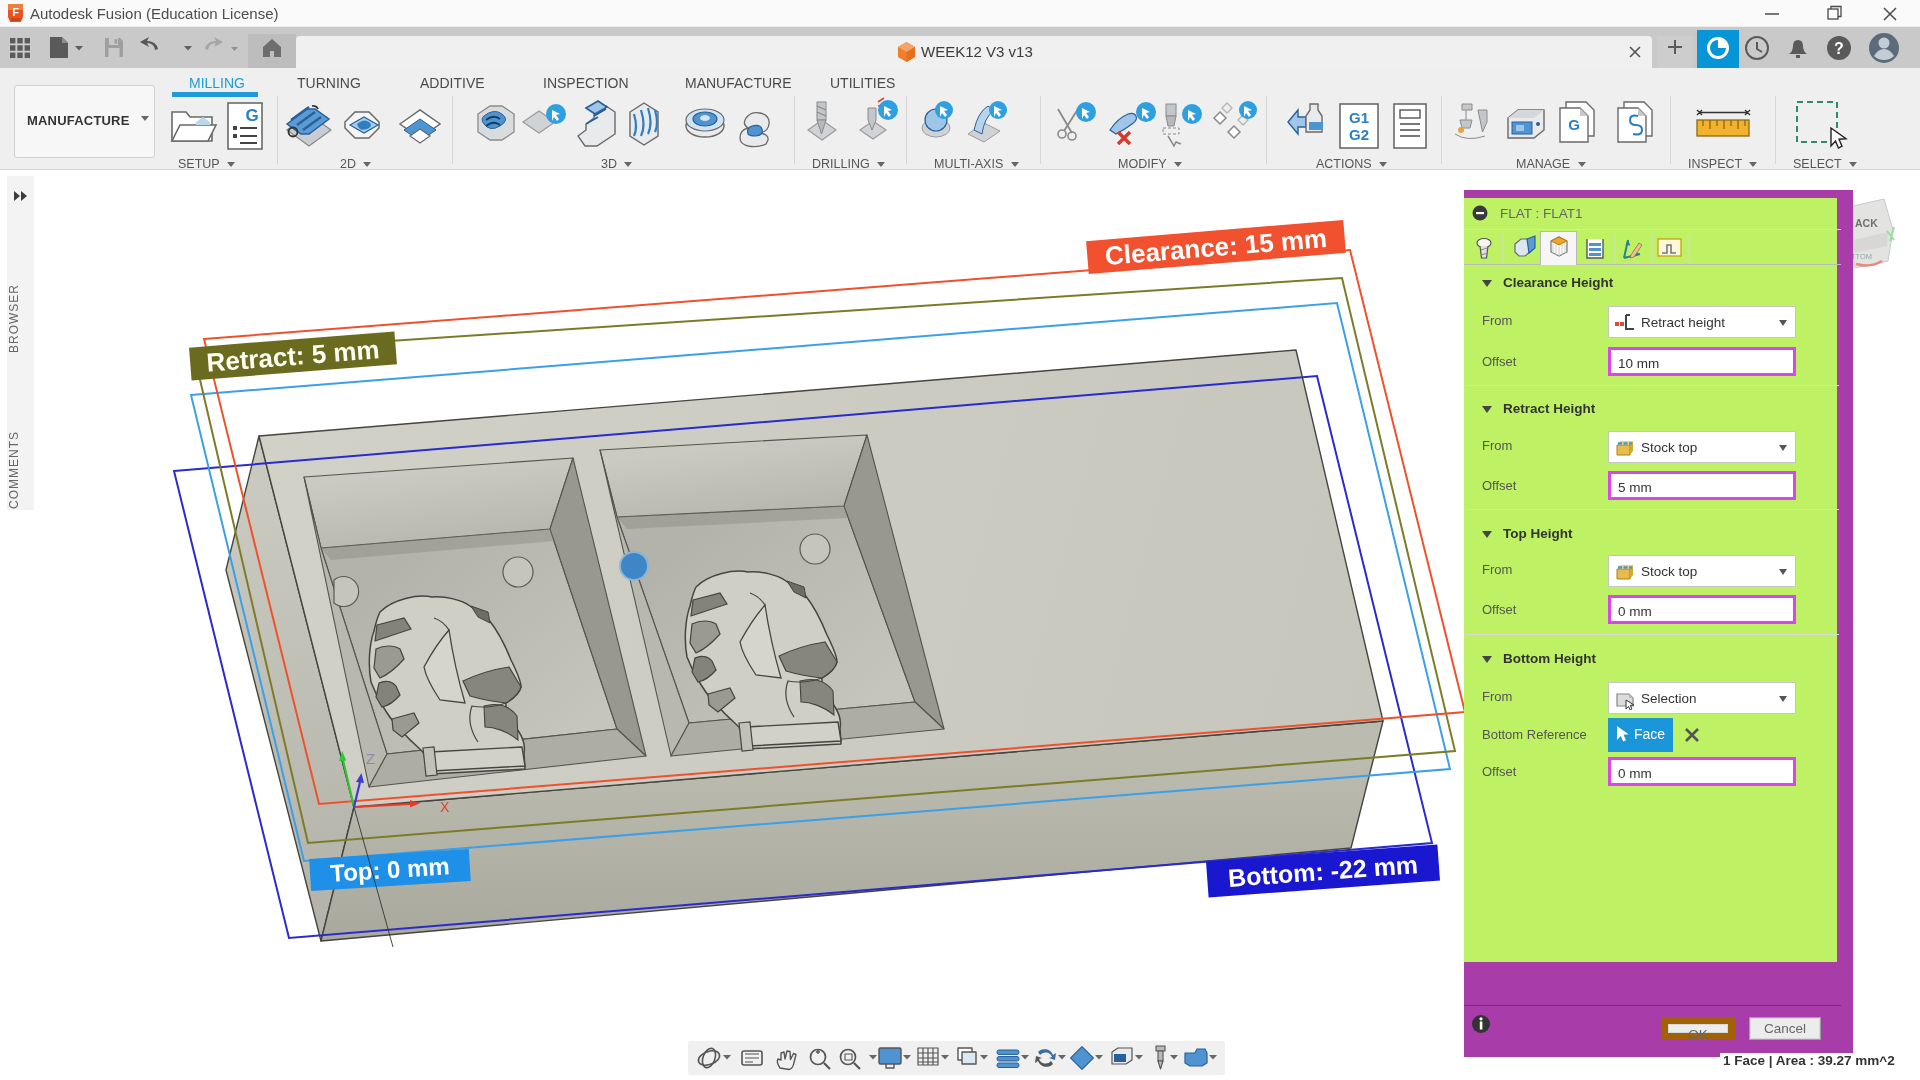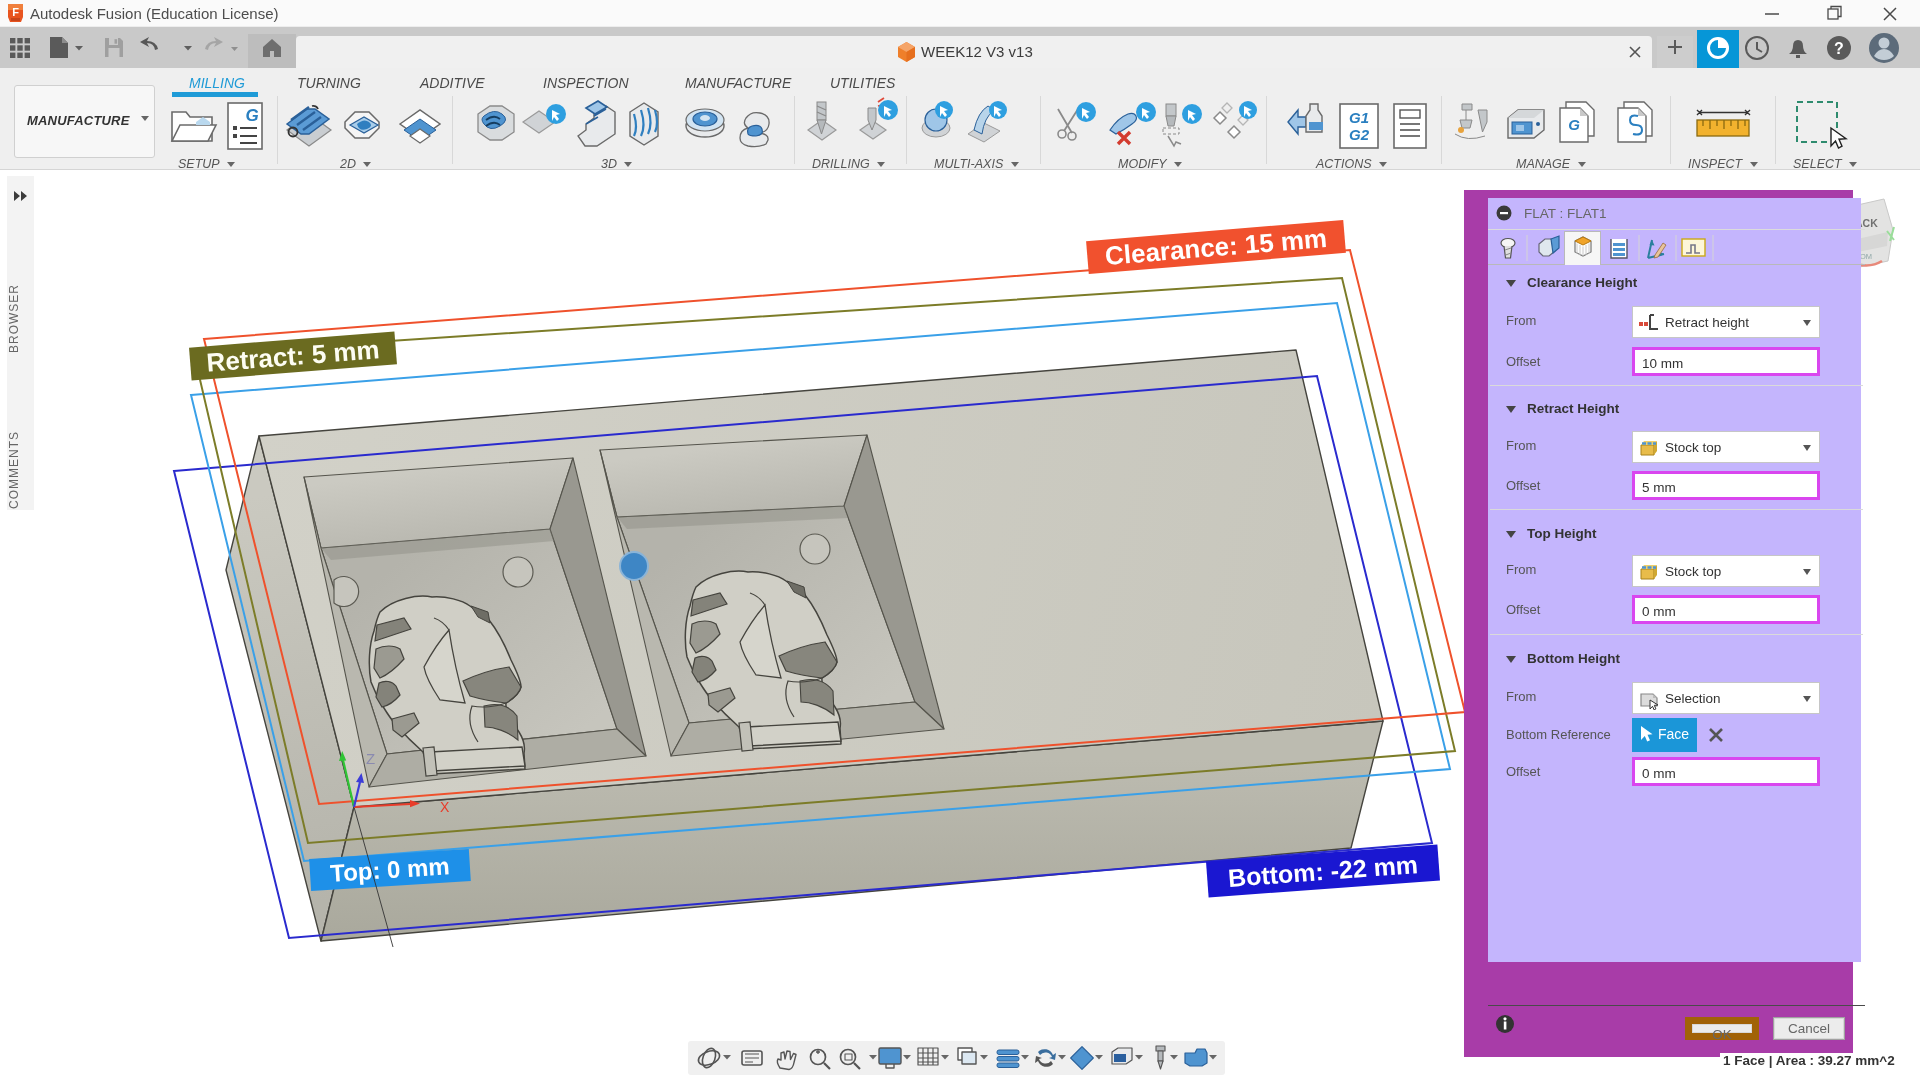--- a/index.html
+++ b/index.html
@@ -7,35 +7,35 @@
   #app { position:relative; width:1920px; height:1080px; background:#fff; }
   .abs { position:absolute; }
   
   #titlebar { position:absolute; left:0; top:0; width:1920px; height:27px; background:#fafafa; border-bottom:1px solid #ededed;}
   #titlebar .ttext { position:absolute; left:30px; top:5px; font-size:15px; color:#4d4d4d; }
   
   #toolbar { position:absolute; left:0; top:27px; width:1920px; height:41px; background:#c9c9c9; }
   #doctab { position:absolute; left:296px; top:9px; width:1356px; height:32px; background:#f0f0f0; border-radius:4px 4px 0 0; }
   #doctab .dtext { position:absolute; left:625px; top:7px; font-size:15px; color:#3c3c3c;}
   
-  #ribbon { position:absolute; left:0; top:68px; width:1920px; height:102px; background:#efefef; border-bottom:1px solid #d5d5d5;font-style:italic; }
+  #ribbon { position:absolute; left:0; top:68px; width:1920px; height:102px; background:#efefef; border-bottom:1px solid #d5d5d5; }
   .rtab { position:absolute; top:7px; font-size:14px; color:#4a4a4a; }
   .rtab.active { color:#1f9bd7; }
   .runder { position:absolute; left:172px; top:24px; width:86px; height:5px; background:#1f9bd7; }
   .glabel { position:absolute; top:89px; font-size:12.5px; color:#555; white-space:nowrap; }
   .gsep { position:absolute; top:28px; width:1px; height:68px; background:#d8d8d8; }
   #manuf { position:absolute; left:14px; top:17px; width:141px; height:73px; background:#f7f7f7; border:1px solid #d0d0d0; border-radius:3px; }
   #manuf span { position:absolute; left:12px; top:27px; font-size:13px; font-weight:bold; color:#333; letter-spacing:0.2px;}
   .caret { display:inline-block; width:0; height:0; border-left:4px solid transparent; border-right:4px solid transparent; border-top:5px solid #666; vertical-align:middle; margin-left:4px;}
   
   #leftstrip { position:absolute; left:7px; top:176px; width:27px; height:334px; background:#f3f3f3; }
   .vtext { position:absolute; left:0; width:27px; text-align:center; font-size:12px; color:#666; writing-mode:vertical-rl; transform:rotate(180deg); letter-spacing:1px;}
   
   #dialog { position:absolute; left:1464px; top:190px; width:389px; height:867px; background:#a83ca8; }
-  #dialog-in { position:absolute; left:24px; top:8px; width:373px; height:764px; background:#c4b5fd; }
+  #dialog-in { position:absolute; left:0; top:8px; width:373px; height:764px; background:#bef264; }
   .dlgrow { position:absolute; font-size:13px; color:#555; }
   .dhead { position:absolute; font-size:13.5px; font-weight:bold; color:#333; }
   .dtri { display:inline-block; width:0; height:0; border-left:5px solid transparent; border-right:5px solid transparent; border-top:7px solid #444; margin-right:11px; vertical-align:middle;}
   .combo { position:absolute; left:144px; width:188px; height:32px; background:#fff; border:1px solid #c6c6c6; }
   .combo .ctext { position:absolute; left:32px; top:8px; font-size:13.5px; color:#333; }
   .combo .ccaret { position:absolute; right:8px; top:13px; width:0; height:0; border-left:4.5px solid transparent; border-right:4.5px solid transparent; border-top:6px solid #555; }
   .tinput { position:absolute; left:144px; width:188px; height:29px; background:#fff; border:3px solid #d946ef; }
   .tinput span { position:absolute; left:7px; top:6px; font-size:13.5px; color:#333; }
   .ddiv { position:absolute; left:2px; width:373px; height:1px; background:#dadada; }
   #status { position:absolute; left:1720px; top:1053px; font-size:13.5px; font-weight:bold; color:#333; white-space:nowrap; background:#fff; padding:0 3px;}

